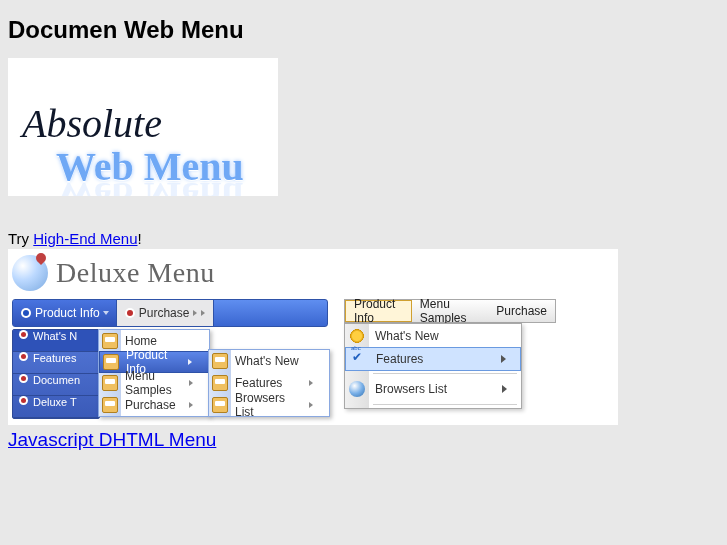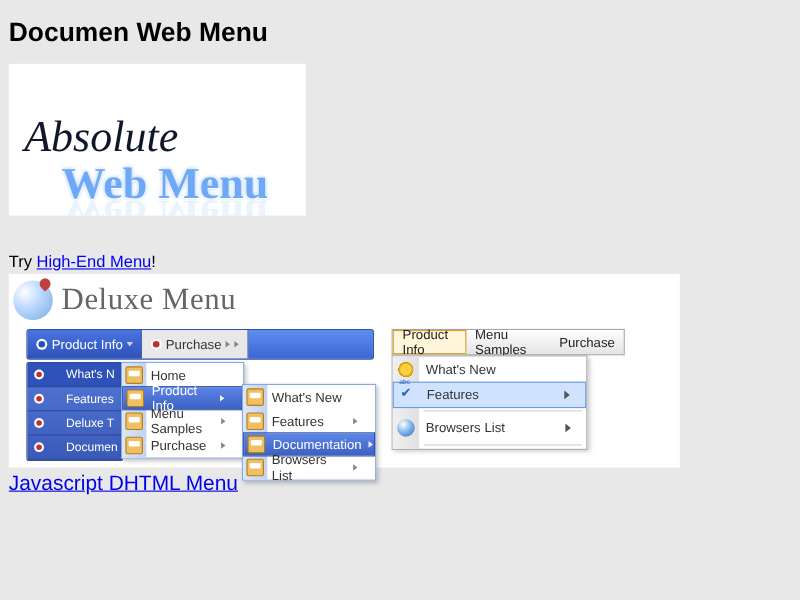--- a/index.html
+++ b/index.html
@@ -44,21 +44,21 @@
 }
 .deluxe-globe::after {
   content: ""; position: absolute; width: 10px; height: 10px;
   background: #c04040; border-radius: 50% 50% 50% 0;
   transform: rotate(-45deg); top: -2px; right: 2px;
 }
 .deluxe-title {
   font-family: Georgia, "Times New Roman", serif; font-size: 28px;
   color: #666; letter-spacing: 0.5px;
 }
-.demo-cols { display: flex; gap: 2px; padding-left: 4px; margin-left: 12px; }
+.demo-cols { display: flex; gap: 2px; padding-left: 4px; }
 .col-left { width: 316px; }
 .col-right { width: 212px; }
 
 
 .bluebar {
   display: flex; height: 28px; background: linear-gradient(#5f8ef0,#3a66d0);
   border: 1px solid #2e52a8; border-radius: 3px; font-size: 12px; color: #fff;
   align-items: stretch; overflow: hidden;
 }
 .bluebar .bitem {
@@ -74,21 +74,21 @@
 .chevr { width: 0; height: 0; border-left: 4px solid rgba(255,255,255,0.9); border-top: 3px solid transparent; border-bottom: 3px solid transparent; display:inline-block; }
 .chevr2 { width: 0; height: 0; border-left: 4px solid #888; border-top: 3px solid transparent; border-bottom: 3px solid transparent; display:inline-block; }
 
 
 .bluepanel {
   margin-top: 2px; width: 88px; background: linear-gradient(#5478d8,#3a5ab8);
   border: 1px solid #2e4a98; border-radius: 2px; color: #fff; font-size: 11px;
   overflow: hidden;
 }
 .bluepanel .brow {
-  display: flex; align-items: center; gap: 20px; height: 22px; padding: 0 6px;
+  display: flex; align-items: flex-start; gap: 5px; height: 22px; padding: 0 6px;
   border-bottom: 1px solid #2e4a98; white-space: nowrap; overflow: hidden;
 }
 .bluepanel .brow.sel { background: #2e52b8; }
 .brow .dot { width:9px; height:9px; border-radius:50%; background:#fff; position:relative; flex-shrink:0; }
 .brow .dot::after { content:""; position:absolute; inset:2px; border-radius:50%; background:#c03030; }
 
 
 .flyout {
   position: absolute; background: #fff; border: 1px solid #8aa8e0;
   box-shadow: 2px 2px 4px rgba(0,0,0,0.25); font-size: 12px; color: #333;
@@ -178,25 +178,25 @@
           <div class="brow sel">
               <span class="dot"></span>
               <span>What's N</span>
             </div>
           <div class="brow">
               <span class="dot"></span>
               <span>Features</span>
             </div>
           <div class="brow">
               <span class="dot"></span>
+              <span>Documen</span>
+            </div>
+          <div class="brow">
+              <span class="dot"></span>
               <span>Deluxe T</span>
-            </div>
-          <div class="brow">
-              <span class="dot"></span>
-              <span>Documen</span>
             </div>
         </div>
       </div>
 
       <div class="flyout" style="top:30px;left:86px;width:112px;">
         <div class="ficonbar"></div>
         <div class="frow">
             <span class="ficon"></span>
             <span>Home</span>
           </div>
@@ -220,25 +220,20 @@
       <div class="flyout" style="top:50px;left:196px;width:122px;">
         <div class="ficonbar"></div>
         <div class="frow">
             <span class="ficon"></span>
             <span>What's New</span>
           </div>
         <div class="frow">
             <span class="ficon"></span>
             <span>Features</span>
             <span class="arr chevr2"></span>
-          </div>
-        <div class="frow sel">
-            <span class="ficon"></span>
-            <span>Documentation</span>
-            <span class="arr chevr"></span>
           </div>
         <div class="frow">
             <span class="ficon"></span>
             <span>Browsers List</span>
             <span class="arr chevr2"></span>
           </div>
       </div>
     </div>
 
     <div class="col-right" style="margin-left:14px;">

